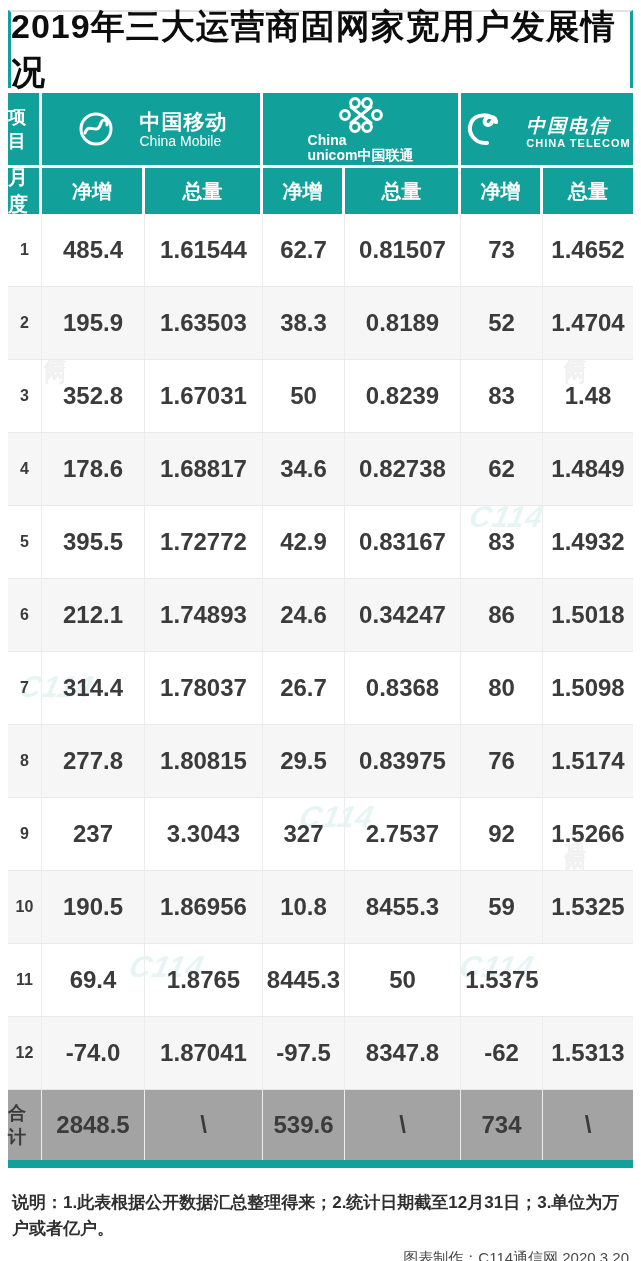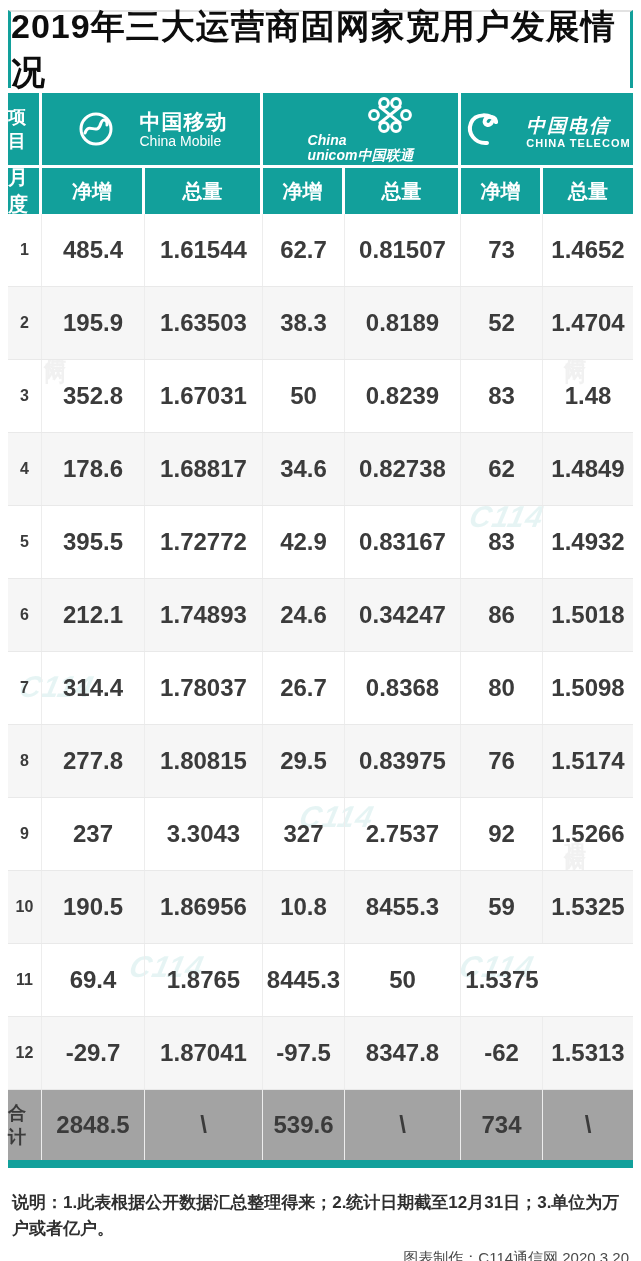--- a/index.html
+++ b/index.html
@@ -26,21 +26,21 @@
   .hrow1 .hcell { height:75px; border-bottom:3px solid #fff; }
   .hrow1 .hcell:not(:last-child) { border-right:3px solid #fff; }
   .hrow2 .hcell { height:46px; font-size:20px; font-weight:bold; }
   .hrow2 .hcell:not(:last-child) { border-right:3px solid #fff; }
   .hlabel { font-size:18px; font-weight:bold; }
   .span2 { grid-column:span 2; }
 
   .logo-wrap { display:flex; align-items:flex-end; gap:23px; }
   .logo-text-cn { font-size:21px; font-weight:bold; line-height:1.1; letter-spacing:1px; }
   .logo-text-en { font-size:14px; line-height:1.2; }
-  .cu-wrap { display:flex; flex-direction:column; align-items:flex-end;font-style:italic; }
+  .cu-wrap { display:flex; flex-direction:column; align-items:center; }
   .cu-text { font-size:14px; font-weight:bold; line-height:1.05; text-align:left; margin-top:-2px; }
   .ct-cn { font-size:19px; font-weight:bold; font-style:italic; letter-spacing:2px; line-height:1.15; }
   .ct-en { font-size:11px; font-weight:bold; letter-spacing:1px; }
 
   
   .trow { display:grid; grid-template-columns:34px 103px 118px 82px 116px 82px 90px; width:625px; border-bottom:1px solid #e9e9e9; }
   .trow:nth-child(even) { background:#f6f6f6; }
   .cell { height:72px; display:flex; align-items:center; justify-content:center;
           font-size:24px; font-weight:bold; color:#3b3b3b; border-right:1px solid #ededed; }
   .cell:last-child { border-right:none; }
@@ -249,21 +249,21 @@
       <div class="trow">
         <div class="cell month">11</div>
         <div class="cell">69.4</div>
         <div class="cell">1.8765</div>
         <div class="cell">8445.3</div>
         <div class="cell">50</div>
         <div class="cell">1.5375</div>
       </div>
       <div class="trow">
         <div class="cell month">12</div>
-        <div class="cell">-29.7</div>
+        <div class="cell">-74.0</div>
         <div class="cell">1.87041</div>
         <div class="cell">-97.5</div>
         <div class="cell">8347.8</div>
         <div class="cell">-62</div>
         <div class="cell">1.5313</div>
       </div>
     </div>
 
   <div class="total-row">
     <div class="cell month tlabel">合计</div>

